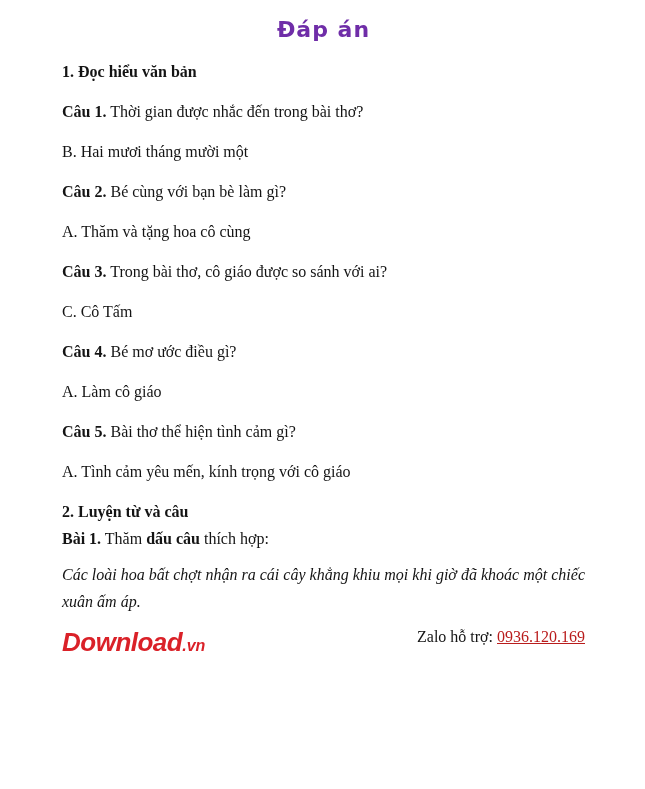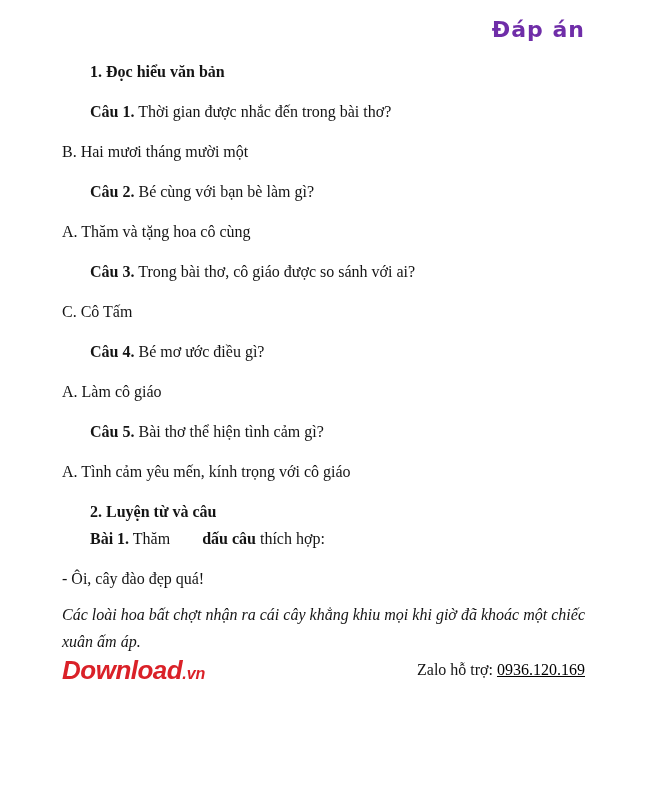--- a/index.html
+++ b/index.html
@@ -7,57 +7,58 @@
     width: 645px; height: 789px;
     background: #ffffff;
     font-family: "Liberation Serif", serif;
     font-size: 16px;
     color: #141414;
     overflow: hidden;
   }
   .page { width: 645px; height: 789px; box-sizing: border-box; padding: 16px 60px 0 62px; }
 
   .doc-title {
-    text-align: right;
+    text-align: center;
     font-family: "DejaVu Sans", sans-serif;
     font-weight: bold;
     font-size: 22px;
     line-height: 28px;
     color: #6f2da8;
     letter-spacing: 1px;
     margin: 0;
   }
 
   .ln { margin-top: 21px; line-height: 19px; }
   .ln.first { margin-top: 18px; }
   .ln.tight { margin-top: 8px; }
-  .bd { font-weight: bold; margin-left: 28px; }
+  .bd { font-weight: bold; }
 
   .para { margin-top: 13px; }
   .para-ln { line-height: 27px; text-align: justify; text-align-last: justify; font-style: italic; }
   .para-ln.last { text-align-last: left; }
   .after-para { margin-top: 9px; }
 
   .footer {
+    margin-top: 12px;
     display: flex;
     justify-content: space-between;
-    align-items: center;
+    align-items: flex-start;
   }
   .logo {
     font-family: "Liberation Sans", sans-serif;
     font-style: italic;
     font-weight: bold;
     color: #da2128;
     white-space: nowrap;
     line-height: 30px;
   }
   .logo .logo-main { font-size: 26px; letter-spacing: -0.5px; }
   .logo .logo-suffix { font-size: 16px; }
   .zalo { line-height: 19px; padding-bottom: 6px; }
-  .zalo a { color: #000000; text-decoration: underline; }
+  .zalo a { color: #b91c1c; text-decoration: underline; }
 </style>
 </head>
 <body>
 
 <div class="page">
 
   <h1 class="doc-title">Đáp án</h1>
 
   <div class="ln first bd">1. Đọc hiểu văn bản</div>
 
@@ -79,21 +80,20 @@
 
   <div class="ln"><span class="bd">Câu 5.</span><span> Bài thơ thể hiện tình cảm gì?</span></div>
 
   <div class="ln">A. Tình cảm yêu mến, kính trọng với cô giáo</div>
 
   <div class="ln bd">2. Luyện từ và câu</div>
 
   <div class="ln tight"><span class="bd">Bài 1.</span><span> Thăm </span><span class="bd">dấu câu</span><span> thích hợp:</span></div>
 
 
-  <div class="ln">- Ôi, cây đào đẹp quá!</div>
 
   <div class="para">
     <div class="para-ln">Các loài hoa bất chợt nhận ra cái cây khẳng khiu mọi khi giờ đã khoác một chiếc</div>
     <div class="para-ln last">xuân ấm áp.</div>
   </div>
 
 
   <div class="footer">
     <div class="logo"><span class="logo-main">Download</span><span class="logo-suffix">.vn</span></div>
     <div class="zalo"><span>Zalo hỗ trợ: </span><a href="#">0936.120.169</a></div>

